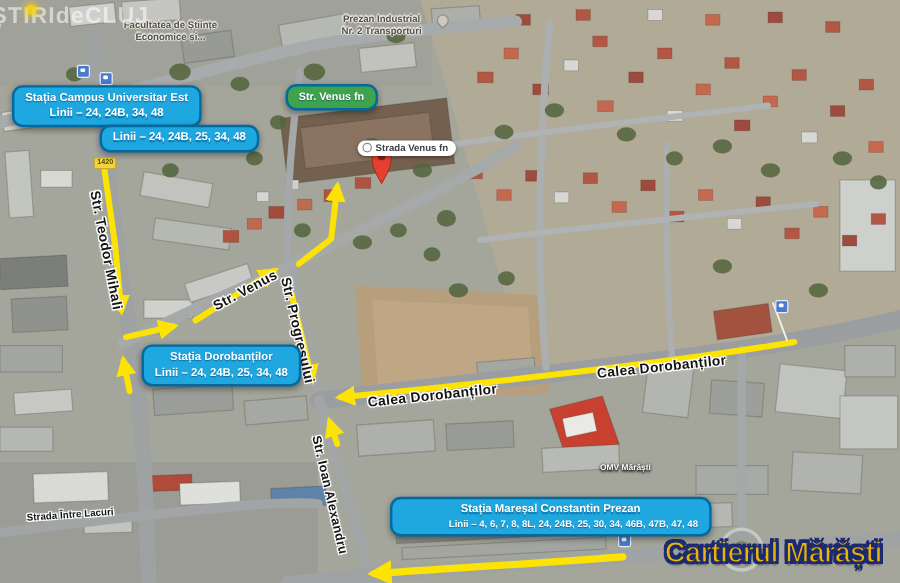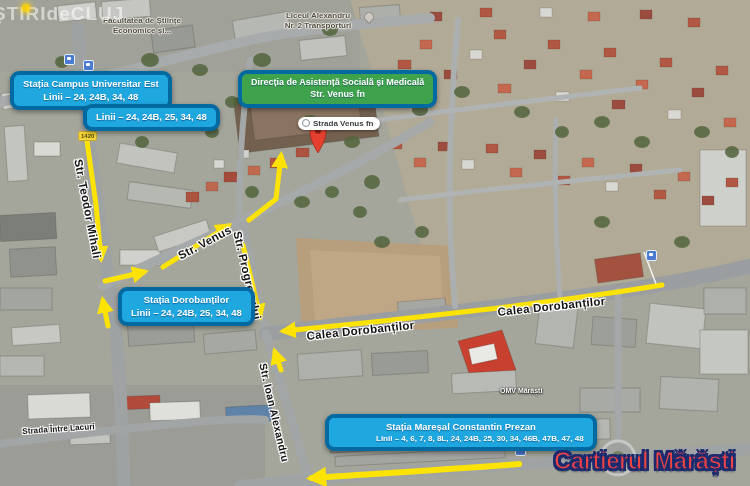--- a/index.html
+++ b/index.html
@@ -1,21 +1,21 @@
 <!DOCTYPE html>
 <html><head>
 <meta charset="utf-8">
 <style>
   html,body{margin:0;padding:0;background:#222;}
   .stage{position:relative;width:750px;height:486px;overflow:hidden;
          font-family:"Liberation Sans","DejaVu Sans",sans-serif;}
   .stage svg.layer{position:absolute;left:0;top:0;}
 
   
-  .station-box{position:absolute;background:#1fa7e0;border:4px solid #0369a1;border-radius:9px;
+  .station-box{position:absolute;background:#1fa7e0;border:2px solid #0369a1;border-radius:9px;
     padding:3px 9px;color:#fff;font-weight:bold;font-size:9.5px;line-height:1.32;text-align:center;
     white-space:nowrap;box-shadow:0 2px 5px rgba(0,0,0,.4);text-shadow:0 1px 1px rgba(0,40,90,.5);z-index:40;}
   .station-box.green{background:#3fa34d;font-size:9px;}
   .station-box.prezan .l2{font-size:8px;padding-left:38px;}
 
   
   .street-label{position:absolute;color:#141414;font-weight:bold;font-size:11.5px;white-space:nowrap;
     transform-origin:0 0;z-index:30;letter-spacing:.3px;
     text-shadow:-1px -1px 0 #fff,1px -1px 0 #fff,-1px 1px 0 #fff,1px 1px 0 #fff,0 0 3px #fff;}
   .street-label.small{font-size:8px;letter-spacing:.1px;}
@@ -42,21 +42,21 @@
 
   
   .mini-pin{position:absolute;width:8px;height:8px;background:#cdc9c1;border:1px solid #8f8b83;
     border-radius:50% 50% 50% 0;transform:rotate(-45deg);z-index:20;}
 
   .watermark{position:absolute;left:-7px;top:3px;font-size:19px;font-weight:bold;
     color:rgba(255,255,255,.55);letter-spacing:1px;z-index:50;}
   .watermark .sun{position:absolute;left:29px;top:1px;width:8px;height:8px;border-radius:50%;
     background:#ffd500;box-shadow:0 0 5px 2px rgba(255,213,0,.8);opacity:.85;}
 
-  .map-title{position:absolute;left:554px;top:447px;font-size:24px;font-weight:bold;color:#ef4444;
+  .map-title{position:absolute;left:554px;top:447px;font-size:24px;font-weight:bold;color:#eab308;
     letter-spacing:-.5px;z-index:50;-webkit-text-stroke:1.2px #1c2a6e;
     text-shadow:2px 2px 0 #1c2a6e,-2px 2px 0 #1c2a6e,2px -2px 0 #1c2a6e,-2px -2px 0 #1c2a6e,0 3px 2px rgba(8,16,60,.55);}
 </style>
 </head>
 <body>
 
 <div class="stage">
 
   <svg class="layer" width="750" height="486">
     <rect width="750" height="486" fill="#a4a69b"></rect>
@@ -248,41 +248,40 @@
   <div class="street-label" style="left:306px;top:330px;transform:rotate(-6deg)">Calea Dorobanților</div>
   <div class="street-label" style="left:497px;top:306px;transform:rotate(-6deg)">Calea Dorobanților</div>
   <div class="street-label mid" style="left:269px;top:362px;transform:rotate(77deg)">Str. Ioan Alexandru</div>
   <div class="street-label small" style="left:22px;top:427px;transform:rotate(-4deg)">Strada Între Lacuri</div>
 
   <div class="map-label" style="left:96px;top:16px;width:92px;">
     <div>Facultatea de Științe</div>
     <div>Economice și...</div>
   </div>
   <div class="map-label" style="left:274px;top:11px;width:88px;">
-    <div>Liceul Alexandru</div>
+    <div>Prezan Industrial</div>
     <div>Nr. 2 Transporturi</div>
   </div>
   <span class="mini-pin" style="left:364px;top:12px;"></span>
   <div class="map-label omv" style="left:500px;top:387px;">OMV Mărăști</div>
   <div class="road-badge" style="left:78px;top:131px;">1420</div>
 
   <span class="bus-icon" style="left:64px;top:54px;"></span>
   <span class="bus-icon" style="left:83px;top:60px;"></span>
   <span class="bus-icon" style="left:646px;top:250px;"></span>
   <span class="bus-icon" style="left:515px;top:445px;"></span>
 
   <div class="station-box" style="left:10px;top:71px;">
     <div class="l1">Stația Campus Universitar Est</div>
     <div class="l2">Linii – 24, 24B, 34, 48</div>
   </div>
   <div class="station-box" style="left:83px;top:104px;">
     <div class="l2">Linii – 24, 24B, 25, 34, 48</div>
   </div>
   <div class="station-box green" style="left:238px;top:70px;">
-    <div class="l1">Direcția de Asistență Socială și Medicală</div>
     <div class="l2">Str. Venus fn</div>
   </div>
   <div class="station-box" style="left:118px;top:287px;">
     <div class="l1">Stația Dorobanților</div>
     <div class="l2">Linii – 24, 24B, 25, 34, 48</div>
   </div>
   <div class="station-box prezan" style="left:325px;top:414px;">
     <div class="l1">Stația Mareșal Constantin Prezan</div>
     <div class="l2">Linii – 4, 6, 7, 8, 8L, 24, 24B, 25, 30, 34, 46B, 47B, 47, 48</div>
   </div>

